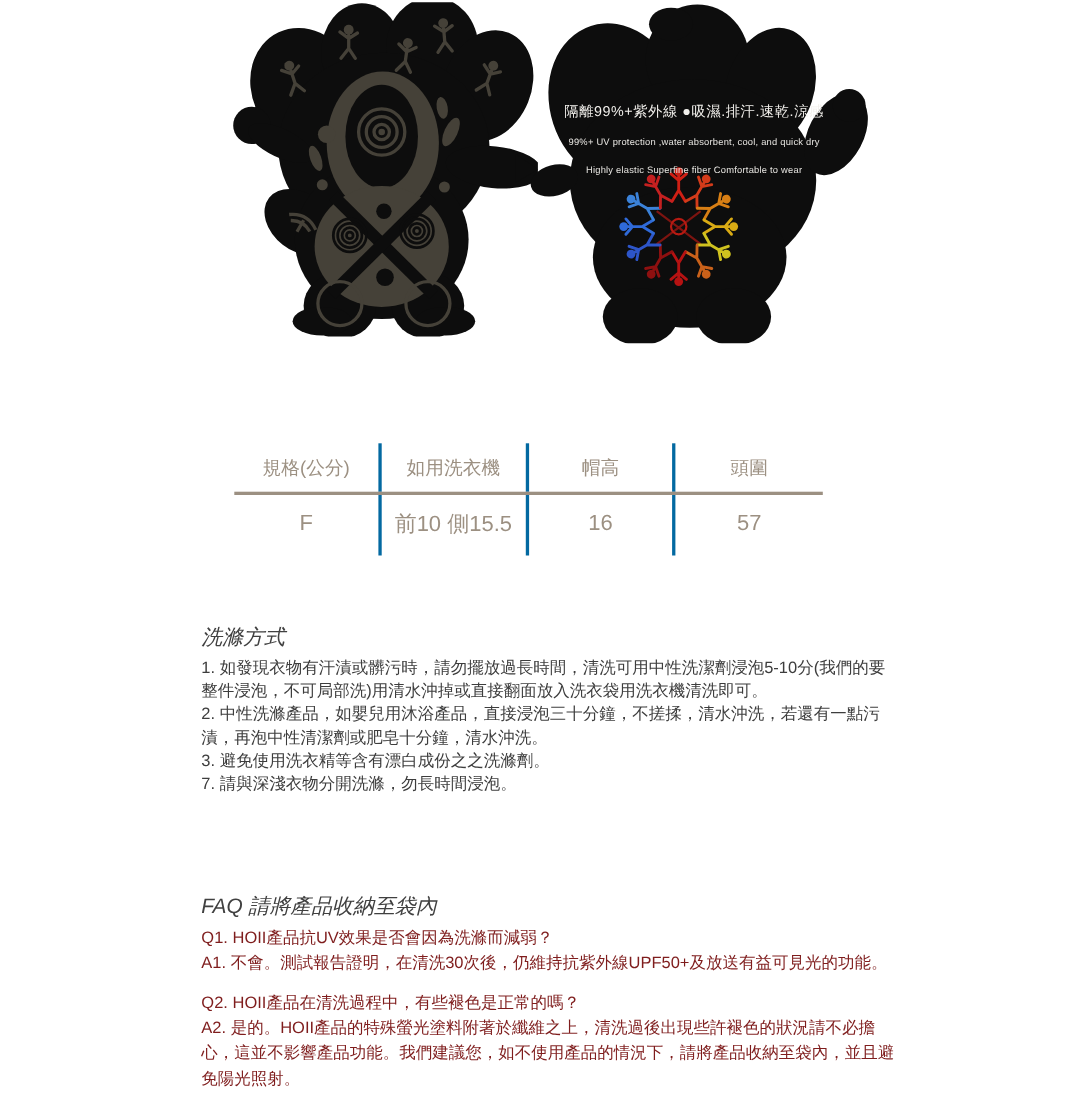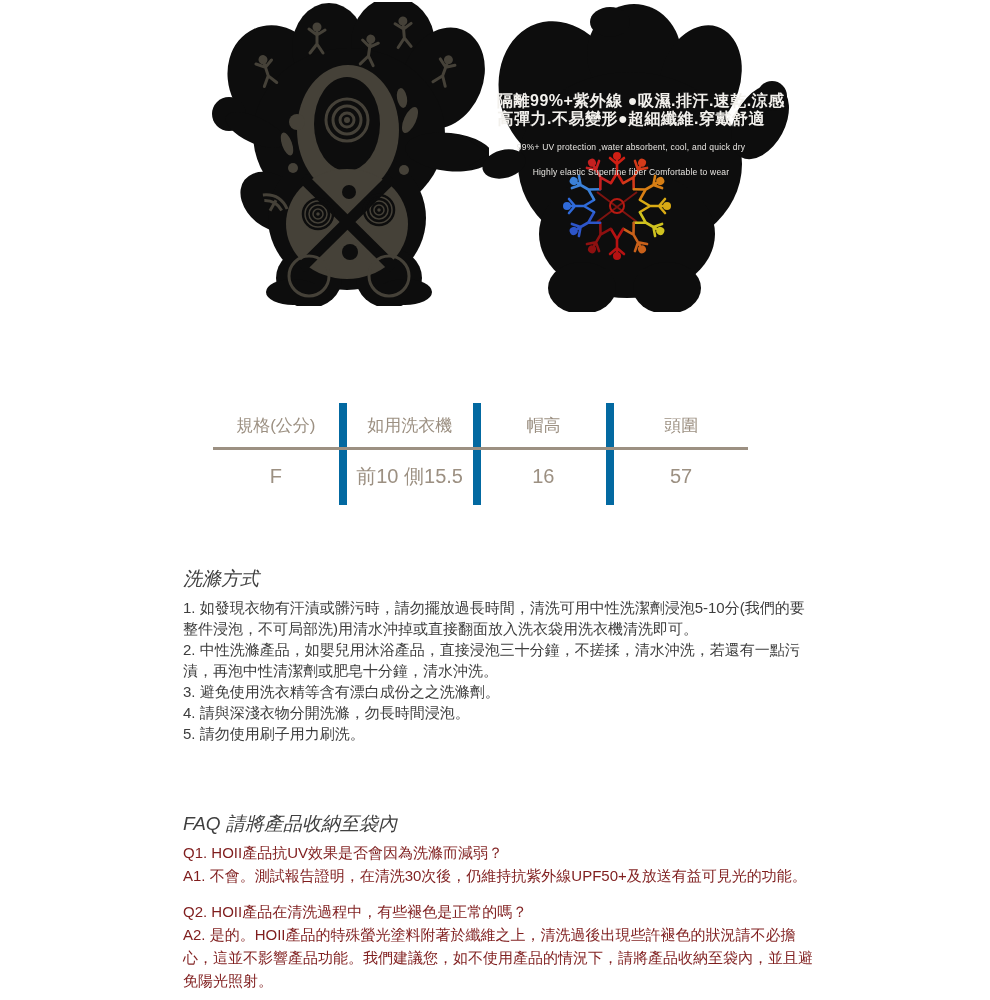--- a/index.html
+++ b/index.html
@@ -11,38 +11,38 @@
 
   
   .img-back  { position:absolute; left:197px; top:2px;  width:292px; height:304px; }
   .img-front { position:absolute; left:462px; top:0px;  width:330px; height:312px; }
 
   .front-text {
     position:absolute; left:497px; top:92px; width:268px;
     text-align:center; z-index:5; pointer-events:none;
   }
   .front-text .zh {
-    color:#f2f0ec; font-size:16px; line-height:18px; letter-spacing:0.5px;
-    font-weight:700; white-space:nowrap;text-align:right;
+    color:#f2f0ec; font-size:13px; line-height:18px; letter-spacing:0.5px;
+    font-weight:400; white-space:nowrap;
   }
   .front-text .en {
     color:#e8e6e2; font-size:8.5px; line-height:11px; letter-spacing:0.2px;
     white-space:nowrap; margin-top:14px;
   }
   .front-text .en-block { margin-top:4px; }
 
   
   .spec-table {
     position:absolute; left:213px; top:403px; width:535px;
     color:#9c9082;
   }
   .spec-row { display:grid; grid-template-columns:1fr 1fr 1fr 1fr; }
   .spec-cell {
     display:flex; align-items:center; justify-content:center;
-    border-right:8px solid #0369a1;
+    border-right:3px solid #0369a1;
   }
   .spec-cell:last-child { border-right:none; }
   .spec-head .spec-cell { height:44px; font-size:17px; }
   .spec-body .spec-cell { height:58px; font-size:20px; }
   .spec-hr { position:absolute; left:0; right:0; top:44px; height:3px; background:#9c9082; }
 
   
   .wash { position:absolute; left:183px; top:566px; width:632px; }
   .section-title { font-size:19px; color:#404040; margin-bottom:5px;font-style:italic; }
   .wash-item { font-size:15px; color:#3d3d3d; line-height:21px; }
@@ -203,21 +203,20 @@
       </g>
     <g transform="translate(-18,-31.2) rotate(330)">
         <circle cy="-14" r="4" fill="#c42020"></circle>
         <path d="M0,-10 L0,3 M0,-6 L-7,-12 M0,-6 L7,-12 M0,3 L-6,13 M0,3 L6,13" stroke="#c42020" stroke-width="2.6" fill="none" stroke-linecap="round"></path>
       </g>
   </g>
 </svg>
 
 <div class="front-text">
   <div class="zh">隔離99%+紫外線 ●吸濕.排汗.速乾.涼感</div>
-  <div class="zh">高彈力.不易變形●超細纖維.穿戴舒適</div>
   <div class="en-block">
     <div class="en">99%+ UV protection ,water absorbent, cool, and quick dry</div>
     <div class="en">Highly elastic Superfine fiber Comfortable to wear</div>
   </div>
 </div>
 
 <div class="spec-table">
   <div class="spec-row spec-head">
     <div class="spec-cell">規格(公分)</div>
     <div class="spec-cell">如用洗衣機</div>
@@ -231,22 +230,21 @@
     <div class="spec-cell">16</div>
     <div class="spec-cell">57</div>
   </div>
 </div>
 
 <div class="wash">
   <div class="section-title">洗滌方式</div>
   <div class="wash-item">1. 如發現衣物有汗漬或髒污時，請勿擺放過長時間，清洗可用中性洗潔劑浸泡5-10分(我們的要整件浸泡，不可局部洗)用清水沖掉或直接翻面放入洗衣袋用洗衣機清洗即可。</div>
   <div class="wash-item">2. 中性洗滌產品，如嬰兒用沐浴產品，直接浸泡三十分鐘，不搓揉，清水沖洗，若還有一點污漬，再泡中性清潔劑或肥皂十分鐘，清水沖洗。</div>
   <div class="wash-item">3. 避免使用洗衣精等含有漂白成份之之洗滌劑。</div>
-  <div class="wash-item">4. 請與深淺衣物分開洗滌，勿長時間浸泡。</div>
-  <div class="wash-item">5. 請勿使用刷子用力刷洗。</div>
+  <div class="wash-item">7. 請與深淺衣物分開洗滌，勿長時間浸泡。</div>
 </div>
 
 <div class="faq">
   <div class="section-title">FAQ 請將產品收納至袋內</div>
   <div class="faq-pair">
     <div class="faq-q">Q1. HOII產品抗UV效果是否會因為洗滌而減弱？</div>
     <div class="faq-a">A1. 不會。測試報告證明，在清洗30次後，仍維持抗紫外線UPF50+及放送有益可見光的功能。</div>
   </div>
   <div class="faq-pair">
     <div class="faq-q">Q2. HOII產品在清洗過程中，有些褪色是正常的嗎？</div>

